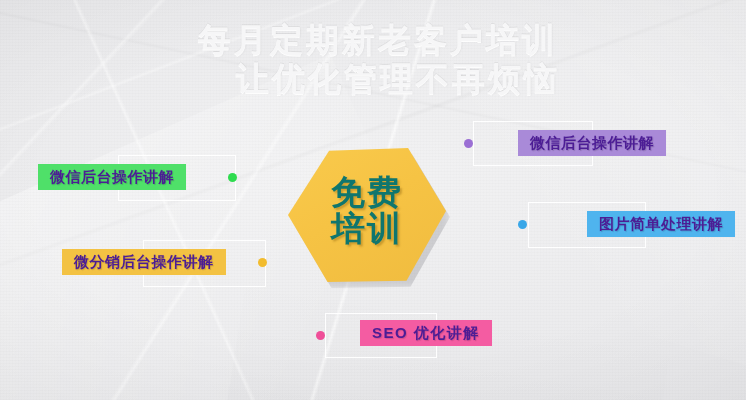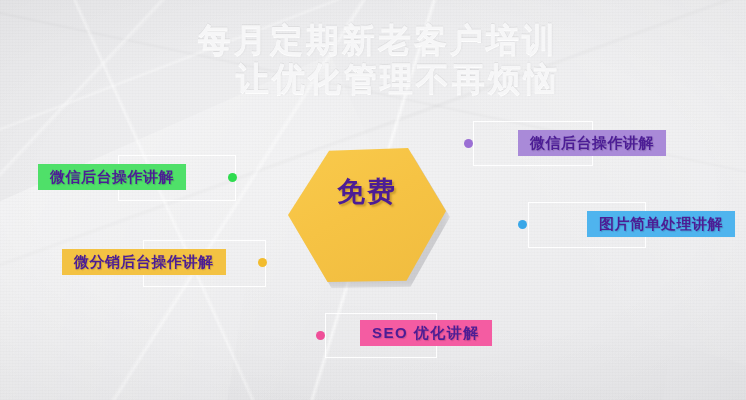--- a/index.html
+++ b/index.html
@@ -118,22 +118,22 @@
     left: 0; top: 0;
     width: 158px; height: 134px;
     background: linear-gradient(152deg, #f9ca4c 0%, #f6c344 45%, #f0bc3f 100%);
     clip-path: polygon(0% 50%, 26% 2%, 76% 0%, 100% 47%, 75% 99%, 25% 100%);
   }
   .hex-label {
     position: absolute;
     left: 0; top: 26px;
     width: 158px;
     text-align: center;
-    color: #4c1d95;
-    font-size: 28px;
+    color: #0f766e;
+    font-size: 34px;
     font-weight: 700;
     line-height: 36px;
     letter-spacing: 2px;
     text-shadow: 2px 2px 2px rgba(150,108,20,.45);
   }
 
   
   .spoke {
     position: absolute;
   }
@@ -185,20 +185,21 @@
   <div class="headline">
     <div class="headline-line l1">每月定期新老客户培训</div>
     <div class="headline-line l2">让优化管理不再烦恼</div>
   </div>
 
   <div class="hex-wrap">
     <div class="hex-shadow"></div>
     <div class="hex-body"></div>
     <div class="hex-label">
       <div>免费</div>
+      <div>培训</div>
     </div>
   </div>
 
   <div class="spoke">
     <div class="spoke-frame" style="left:118px; top:155px; width:118px; height:46px;"></div>
     <div class="spoke-dot" style="left:228px; top:173px; background:#2fdc4f;"></div>
     <div class="spoke-chip" style="left:38px; top:164px; background:#4fe069;">微信后台操作讲解</div>
   </div>
 
   <div class="spoke">

